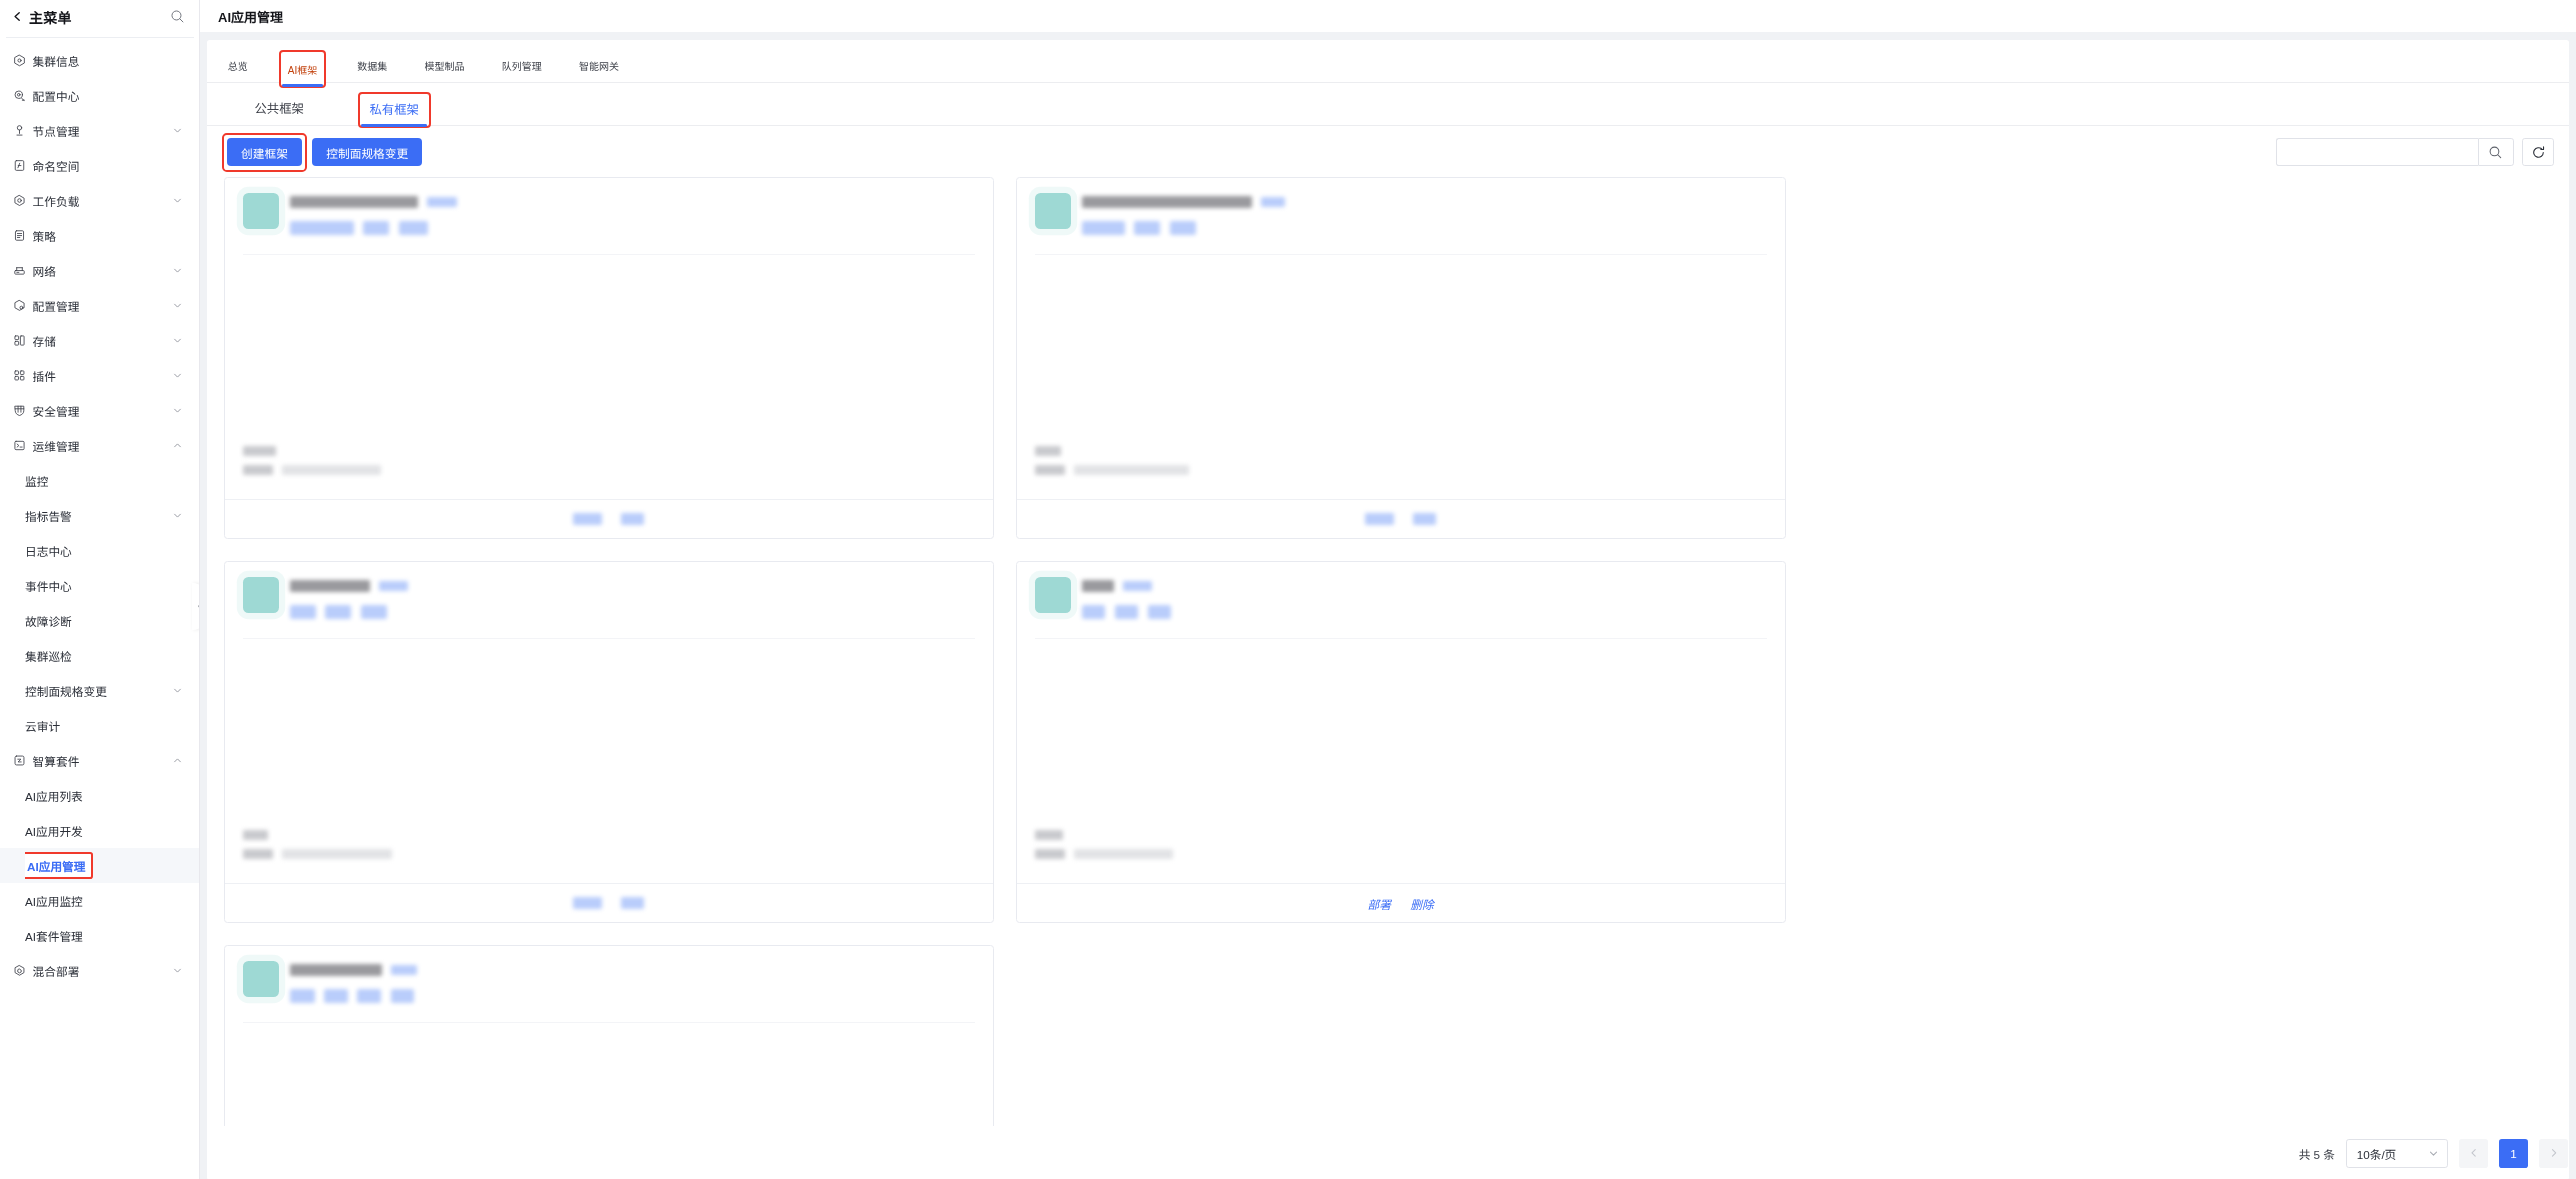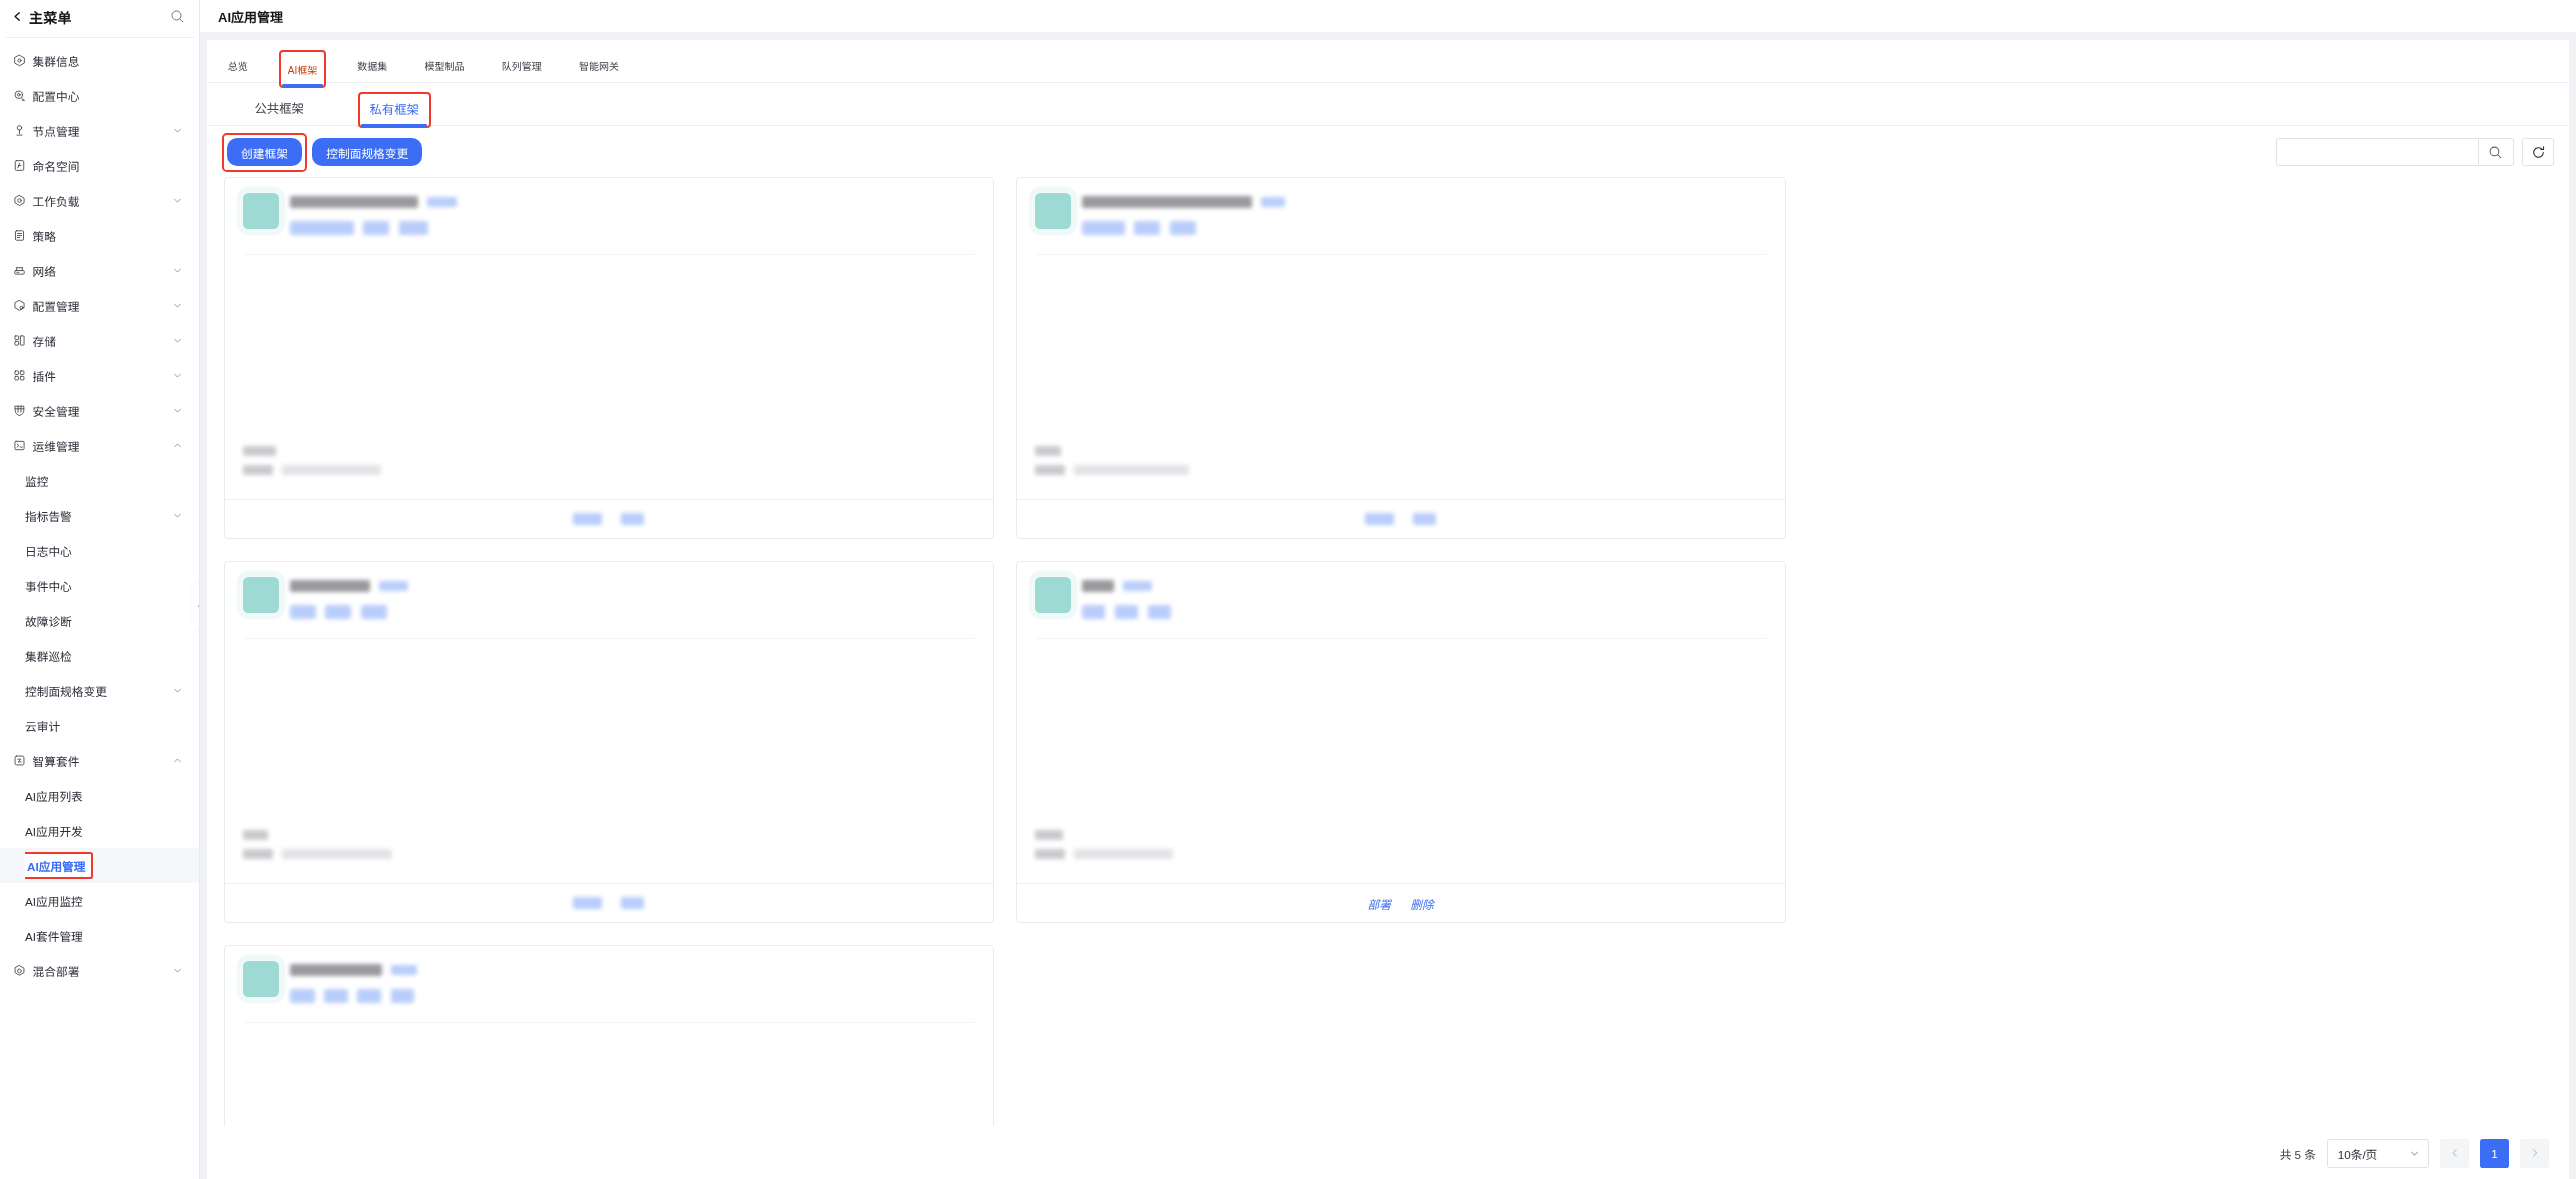--- a/index.html
+++ b/index.html
@@ -98,21 +98,21 @@
   .subtab.active::after {
     content: ""; position: absolute; left: 1.4px; right: 1.4px; bottom: -0.7px;
     height: 2.8px; background: #3b6df5; border-radius: 1.4px;
   }
   .subtab.boxed { outline: 2.1px solid #f0392b; border-radius: 2.1px; padding: 6.2px 9.7px 8.3px 9.7px; margin-bottom: -0.7px; background:#fff; }
 
   
   .toolbar { display: flex; align-items: center; padding: 11px 15px 7px 16.6px; height: 48px; }
   .btn-primary {
     background: #3b6df5; color: #ffffff; font-size: 11.7px;
-    border: none; border-radius: 10px; height: 28px; padding: 0 14px;
+    border: none; border-radius: 4px; height: 28px; padding: 0 14px;
     cursor: pointer; white-space: nowrap; font-family: inherit;
   }
   .btn-wrap.boxed { outline: 2.1px solid #f0392b; border-radius: 2.8px; padding: 3.5px; background: #fff; }
   .tb-gap { width: 7px; }
   .tb-spacer { flex: 1; }
 
   .search-group { display: flex; align-items: stretch; height: 28px; }
   .search-input {
     width: 202px; height: 28px;
     border: 0.7px solid #e0e2e8; border-right: none;
@@ -161,21 +161,21 @@
   .fc-metarow { display: flex; gap: 9.7px; margin-bottom: 9px; }
   .fc-footer {
     height: 39px; border-top: 0.7px solid #eef0f4;
     display: flex; align-items: center; justify-content: center; gap: 19.3px;
   }
   .fc-link { color: #3b6df5; font-size: 11.7px; cursor: pointer; }
 
   
   .pagination {
     display: flex; align-items: center; justify-content: flex-end;
-    gap: 11px; padding: 15px 20px 15px 0; height: 54px;
+    gap: 11px; padding: 15px 1px 15px 0; height: 54px;
   }
   .pg-total { font-size: 11.7px; color: #3d4049; white-space: nowrap; }
   .pg-size {
     height: 29px; min-width: 102px; border: 0.7px solid #e0e2e8; border-radius: 2.8px;
     display: flex; align-items: center; justify-content: space-between;
     padding: 0 8.3px 0 9.7px; font-size: 11.7px; color: #2b2f38; cursor: pointer; background:#fff;
   }
   .pg-btn {
     width: 29px; height: 29px; border-radius: 2.8px; background: #f4f5f7;
     display: flex; align-items: center; justify-content: center;

